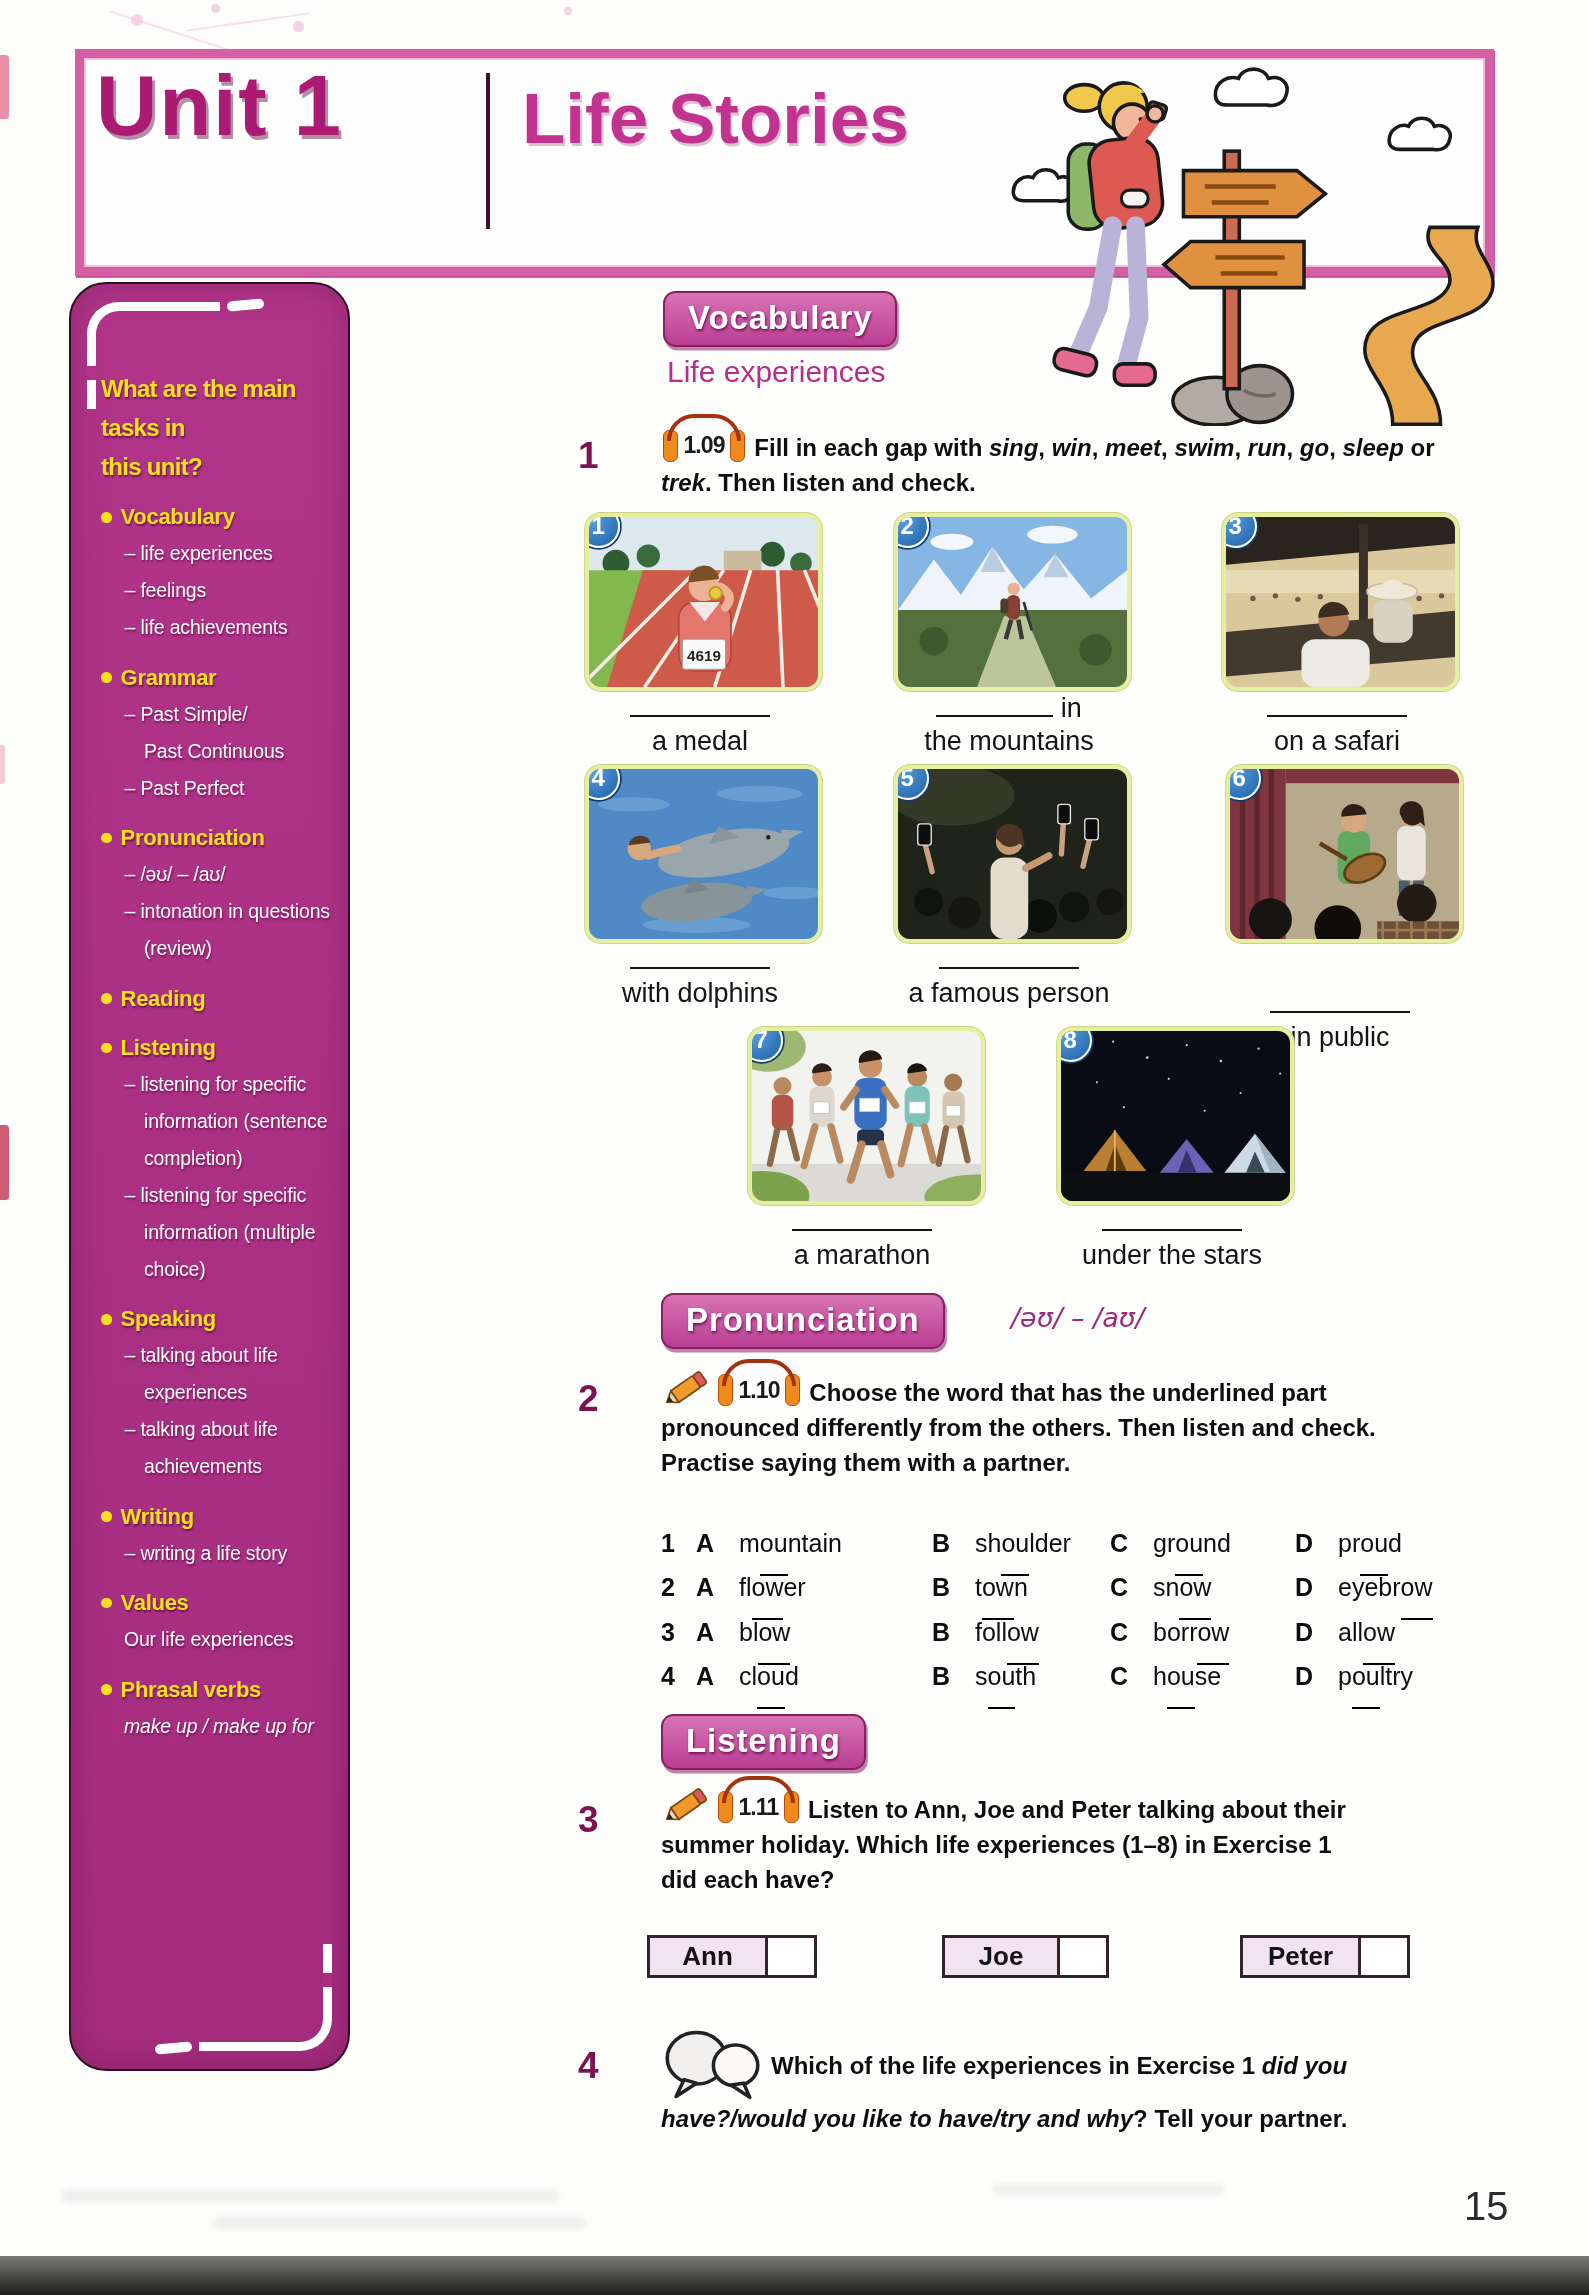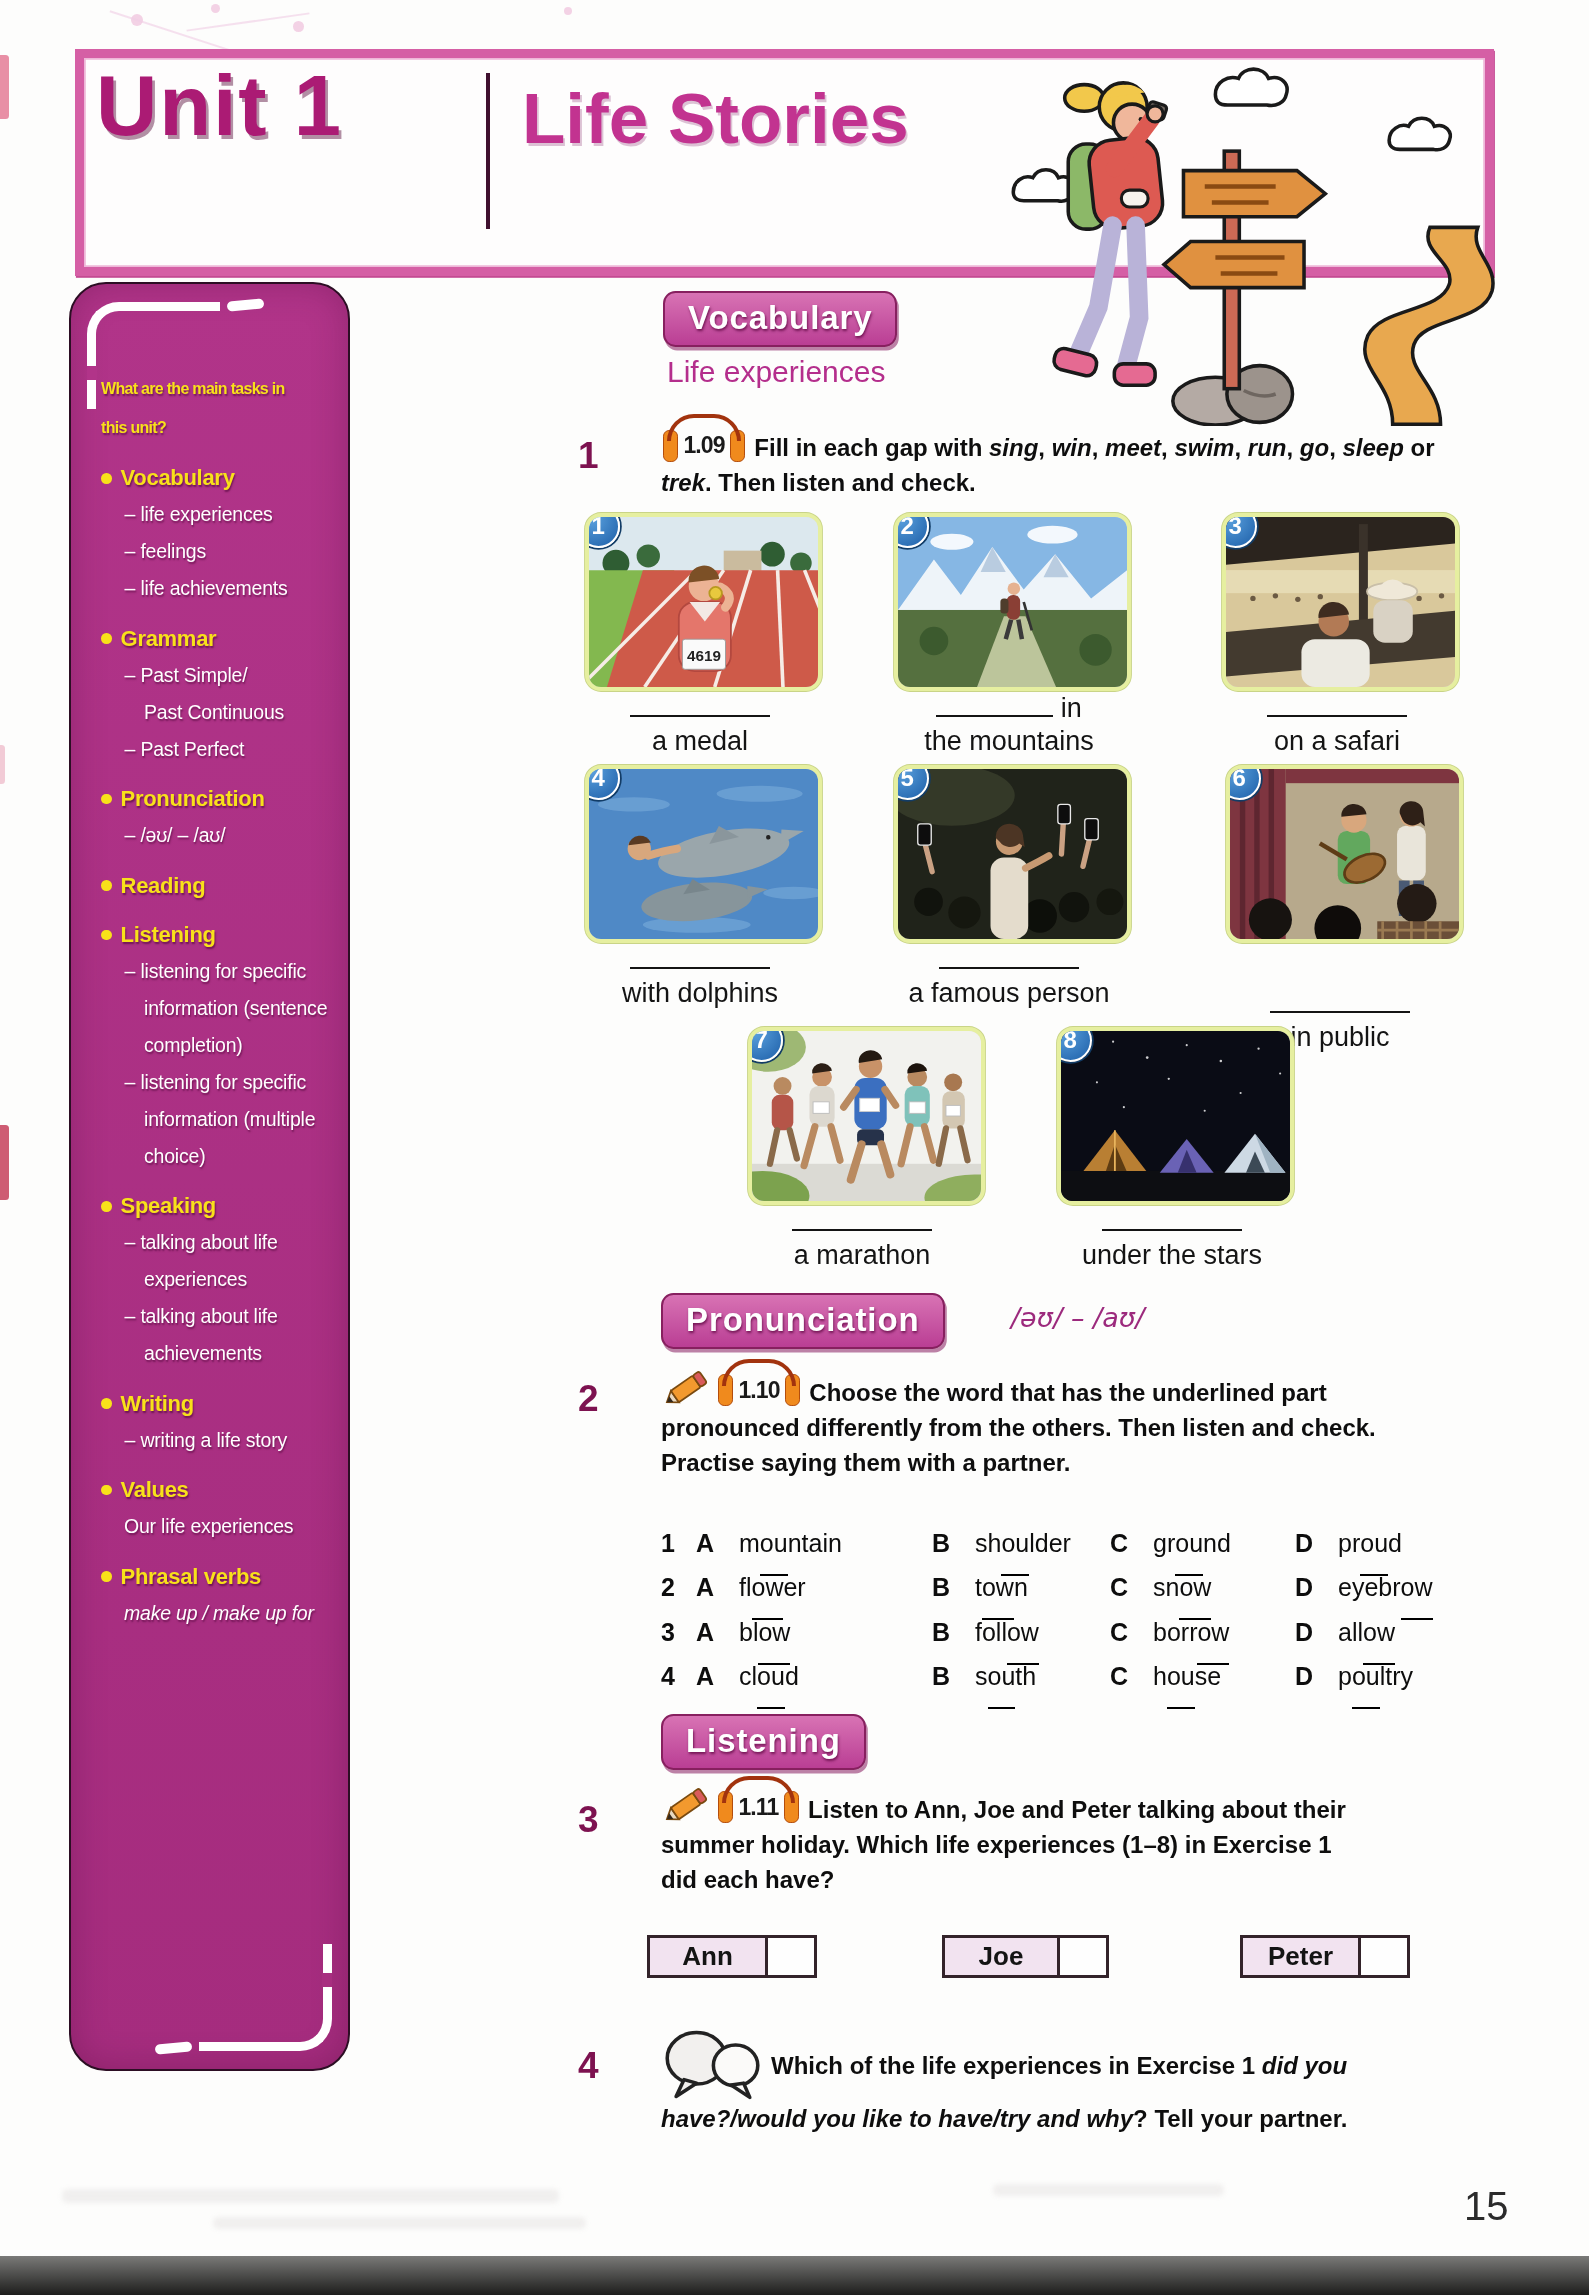--- a/index.html
+++ b/index.html
@@ -36,21 +36,21 @@
     border-left:9.8px solid #fff; border-top:9.8px solid #fff; border-top-left-radius:32px; }
   .brkt-tl-gap { position:absolute; left:16px; top:82px; width:9.8px; height:14px; background:#b13489; }
   .brkt-tl-dash { position:absolute; left:156px; top:16px; width:37px; height:9.8px; background:#fff; border-radius:5.3px; transform:rotate(-5deg); }
   .brkt-br { position:absolute; right:16px; bottom:18px; width:124px; height:98px;
     border-right:9.8px solid #fff; border-bottom:9.8px solid #fff; border-bottom-right-radius:32px; }
   .brkt-br-gap { position:absolute; right:16px; bottom:82px; width:9.8px; height:14px; background:#a82e80; }
   .brkt-br-dash { position:absolute; right:156px; bottom:16px; width:37px; height:9.8px; background:#fff; border-radius:5.3px; transform:rotate(-5deg); }
 
   .sidebar-content { position:absolute; left:0; top:0; width:100%; height:100%;
     padding:85px 9px 0 30px; box-sizing:border-box; }
-  .sb-title { color:#f8e11a; font-weight:700; font-size:16px; letter-spacing:-0.7px;
+  .sb-title { color:#f8e11a; font-weight:700; font-size:24px; letter-spacing:-0.7px;
     line-height:39px; white-space:pre-line; text-shadow:0.9px 1.8px 1.8px rgba(70,0,50,.6); }
   .sec { margin-top:12.4px; }
   .sec-h { color:#f8e11a; font-weight:700; font-size:22px; line-height:37px; letter-spacing:-0.3px;
     text-shadow:0.9px 1.8px 1.8px rgba(70,0,50,.6); }
   .sec-h .bullet { display:inline-block; width:10.6px; height:10.6px; border-radius:50%;
     background:#f8e11a; margin-right:9px; vertical-align:1.8px; }
   .sub { color:#fff; font-size:19.5px; line-height:37px; letter-spacing:-0.2px; white-space:pre-line;
     padding-left:43px; text-indent:-19.5px; text-shadow:0.9px 1.8px 1.8px rgba(70,0,50,.55); }
   .sub.dash::before { content:"– "; }
   .sub.plain { text-indent:0; padding-left:23px; }
@@ -193,20 +193,22 @@
       <div class="sec">
         <div class="sec-h"><span class="bullet"></span><span>Grammar</span></div>
         <div class="sub dash">Past Simple/
 Past Continuous</div>
         <div class="sub dash">Past Perfect</div>
       </div>
 
       <div class="sec">
         <div class="sec-h"><span class="bullet"></span><span>Pronunciation</span></div>
         <div class="sub dash ipa">/əʊ/ – /aʊ/</div>
+        <div class="sub dash">intonation in questions
+(review)</div>
       </div>
 
       <div class="sec">
         <div class="sec-h"><span class="bullet"></span><span>Reading</span></div>
       </div>
 
       <div class="sec">
         <div class="sec-h"><span class="bullet"></span><span>Listening</span></div>
         <div class="sub dash">listening for specific
 information (sentence

